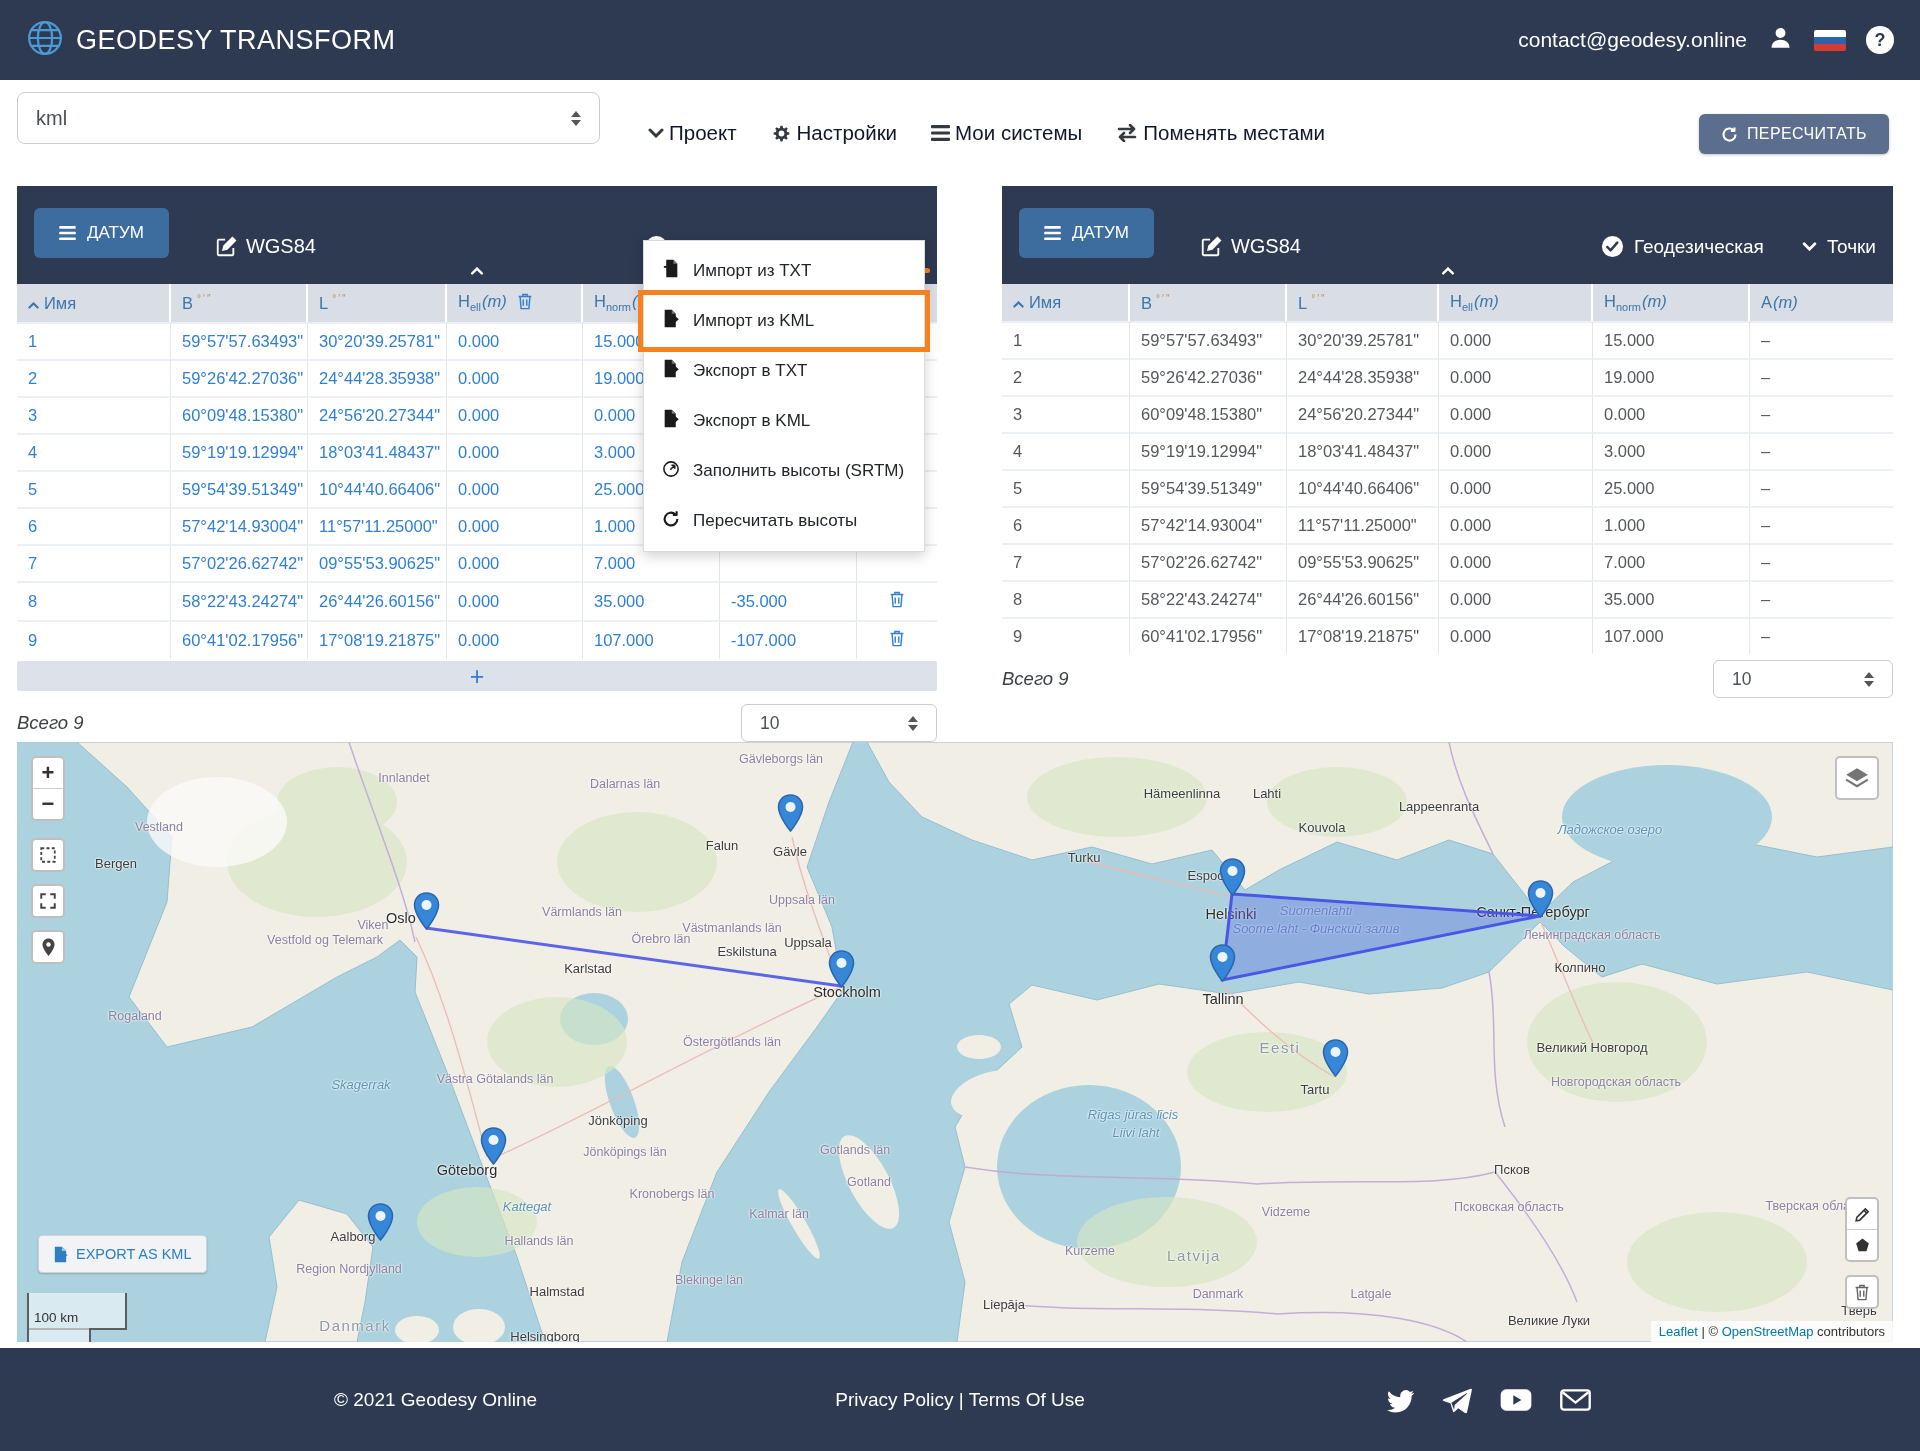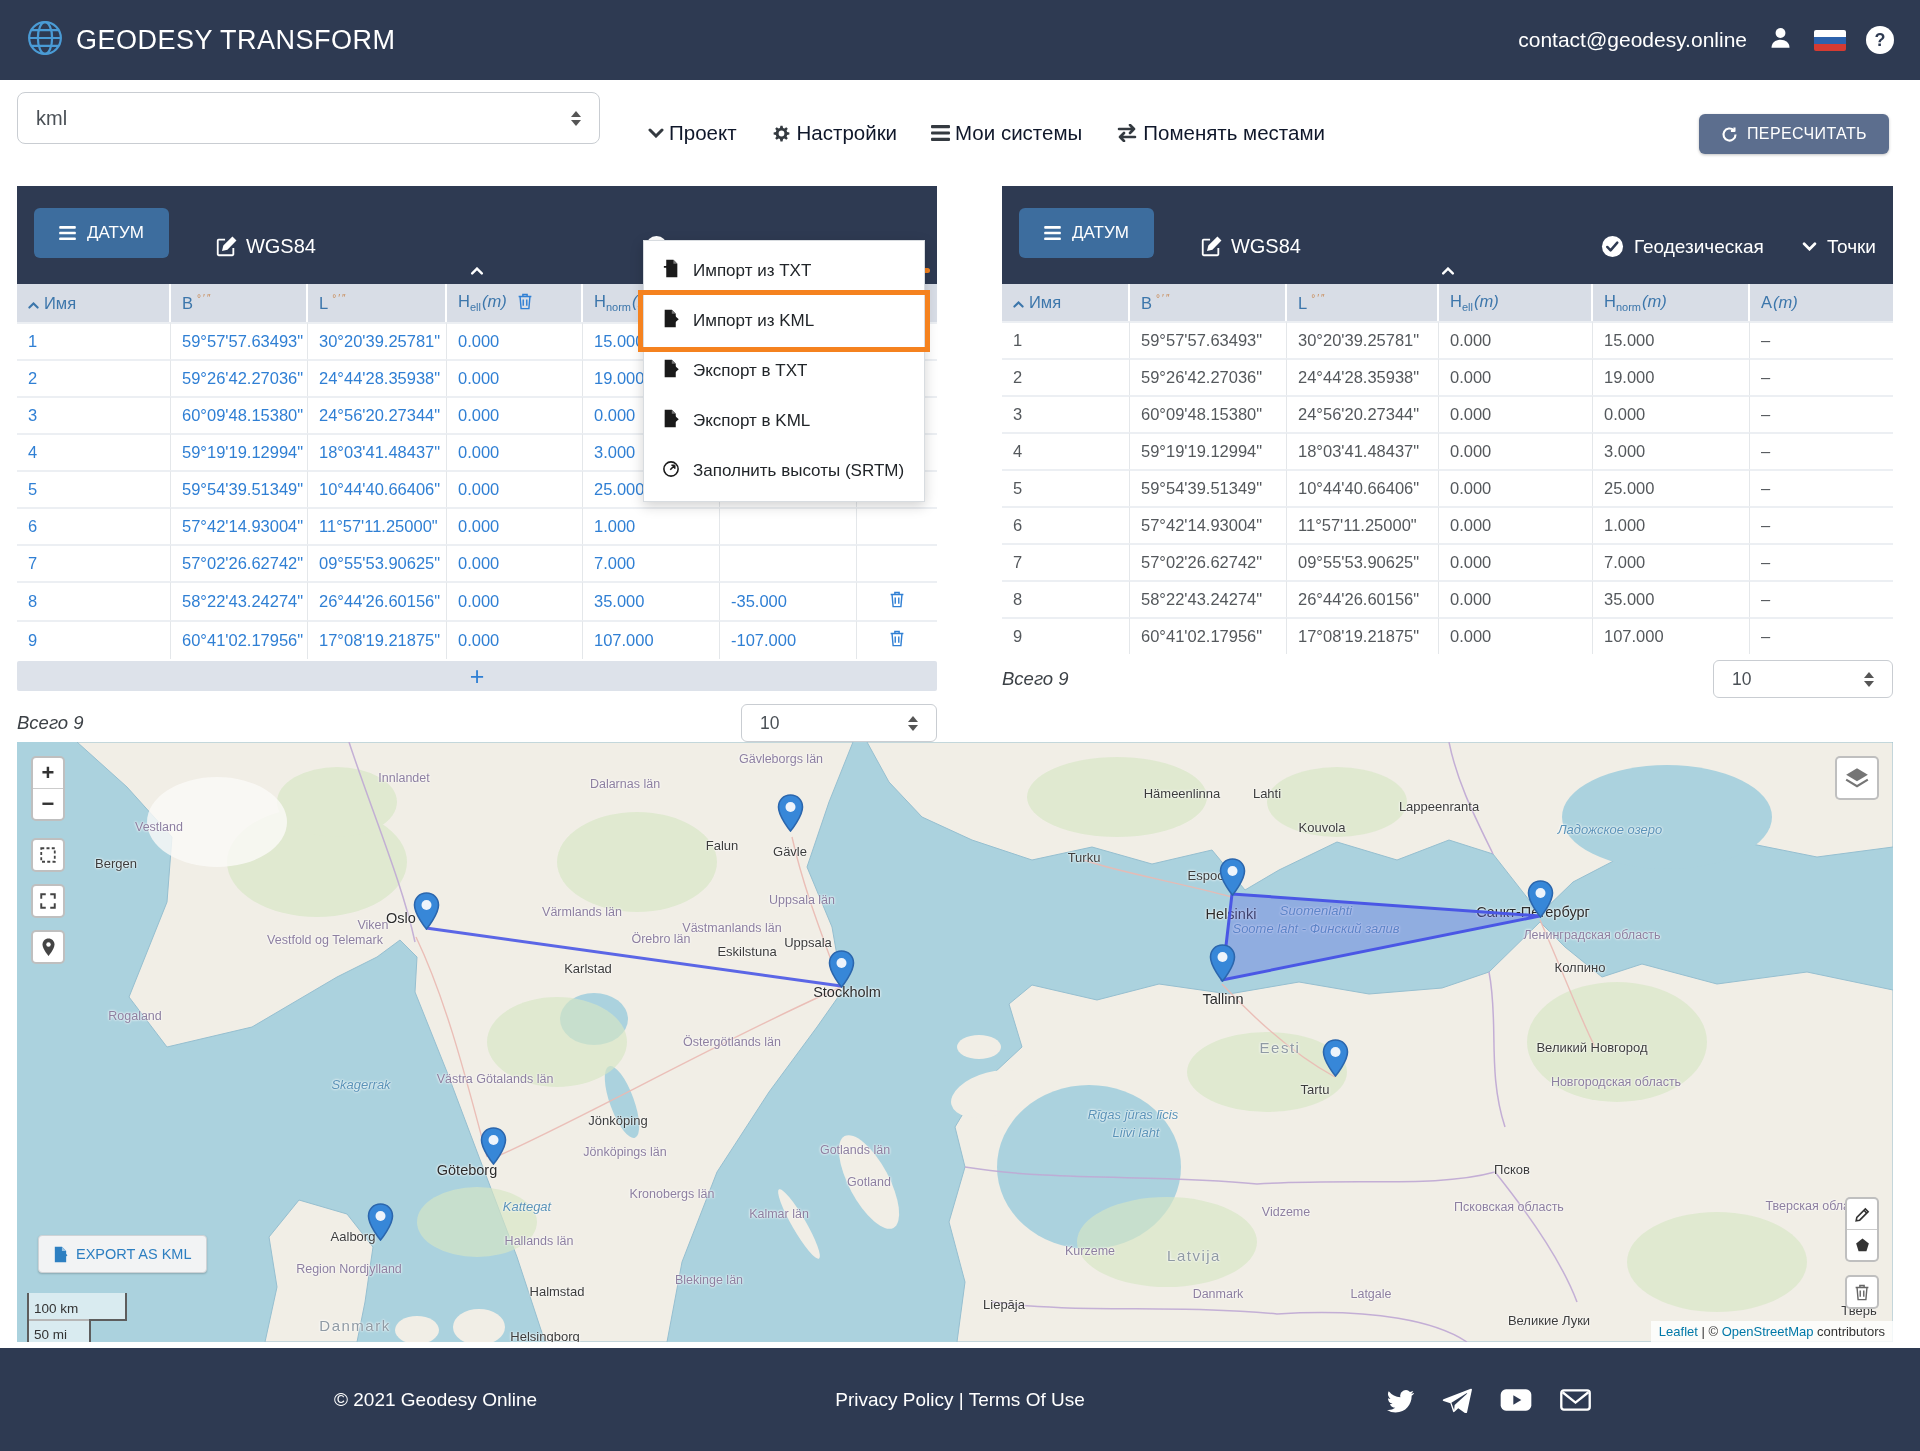--- a/index.html
+++ b/index.html
@@ -88,21 +88,21 @@
   .ctl{position:absolute;background:#fff;border:2px solid rgba(0,0,0,.25);border-radius:5px;z-index:30;
        box-sizing:border-box;}
   .ctl-cell{width:30px;height:30px;display:flex;align-items:center;justify-content:center;
             font-size:22px;color:#333;cursor:pointer;font-weight:bold;}
   .ctl-cell + .ctl-cell{border-top:1px solid #ccc;}
   .export-btn{position:absolute;left:21px;top:493px;height:38px;padding:0 14px;background:#f2f3f4;
               border:1px solid #cfd3d6;border-radius:4px;color:#2d7fc1;font-size:14.5px;z-index:30;
               display:flex;align-items:center;gap:8px;box-shadow:0 1px 2px rgba(0,0,0,.2);
               font-family:"Liberation Sans",sans-serif;}
   .scale{position:absolute;left:10px;top:551px;z-index:30;font-size:13.5px;color:#333;line-height:1.25;}
-  .sbar{background:rgba(255,255,255,.55);border:2px solid #5d5d5d;border-top:none;padding:8px 5px 1px 5px;box-sizing:border-box;}
+  .sbar{background:rgba(255,255,255,.55);border:2px solid #5d5d5d;border-top:none;padding:17px 5px 1px 5px;box-sizing:border-box;}
   .sbar.km{width:100px;}
   .sbar.mi{width:64px;margin-top:-2px;}
   .attribution{position:absolute;right:0;bottom:0;background:rgba(255,255,255,.8);z-index:30;
                padding:3px 8px;font-size:13px;color:#333;}
   .attribution a{color:#0078a8;text-decoration:none;}
 
   
   .footer{position:absolute;left:0;top:1348px;width:100%;height:103px;background:#2e3a52;}
   .f-copy{position:absolute;left:334px;top:50%;transform:translateY(-50%);color:#fff;font-size:19px;}
   .f-links{position:absolute;left:50%;top:50%;transform:translate(-50%,-50%);color:#fff;font-size:19px;white-space:nowrap;}
@@ -536,20 +536,27 @@
           <path d="M9 13h9M14 9.5l4 3.5-4 3.5" stroke="#1a1a1a" stroke-width="2.4" fill="none"></path>
         </svg></span>
       <span>Экспорт в KML</span>
     </div>
     <div class="menu-item">
       <span><svg width="18" height="18" viewBox="0 0 24 24" fill="none" stroke="#1a1a1a" stroke-width="2.1">
           <circle cx="12" cy="12" r="9.5"></circle>
           <path d="M11 13l6-6M17 7h-4.5M17 7v4.5"></path>
         </svg></span>
       <span>Заполнить высоты (SRTM)</span>
+    </div>
+    <div class="menu-item">
+      <span><svg width="18" height="18" viewBox="0 0 24 24" fill="none" stroke="#1a1a1a" stroke-width="2.8">
+          <path d="M20.5 12a8.5 8.5 0 1 1-2.6-6.1"></path>
+          <path d="M19.5 1.5v5h-5" stroke-linejoin="round"></path>
+        </svg></span>
+      <span>Пересчитать высоты</span>
     </div>
   </div>
 
 <div class="map" id="map">
   <svg class="base" width="1876" height="600" viewBox="0 0 1876 600" preserveAspectRatio="none">
     <rect width="1876" height="600" fill="#abd2de"></rect>
 
     <path d="M60,0 L110,45 155,95 150,160 112,255 150,305 235,285 320,235 360,215 383,198 400,215 398,250 430,330 462,415 500,515 528,600 L650,600 665,520 700,430 752,350 800,285 826,248 815,185 790,125 812,60 836,0 Z" fill="#f1eee6" stroke="#96bfd0" stroke-width="1"></path>
 
     <path d="M850,0 L872,40 905,75 955,98 1015,118 1075,105 1135,122 1195,108 1228,148 1262,128 1320,100 1380,118 1432,98 1476,112 1523,172 1556,140 1610,112 1668,122 1735,102 1800,115 1876,105 L1876,0 Z" fill="#f1eee6" stroke="#96bfd0" stroke-width="1"></path>

